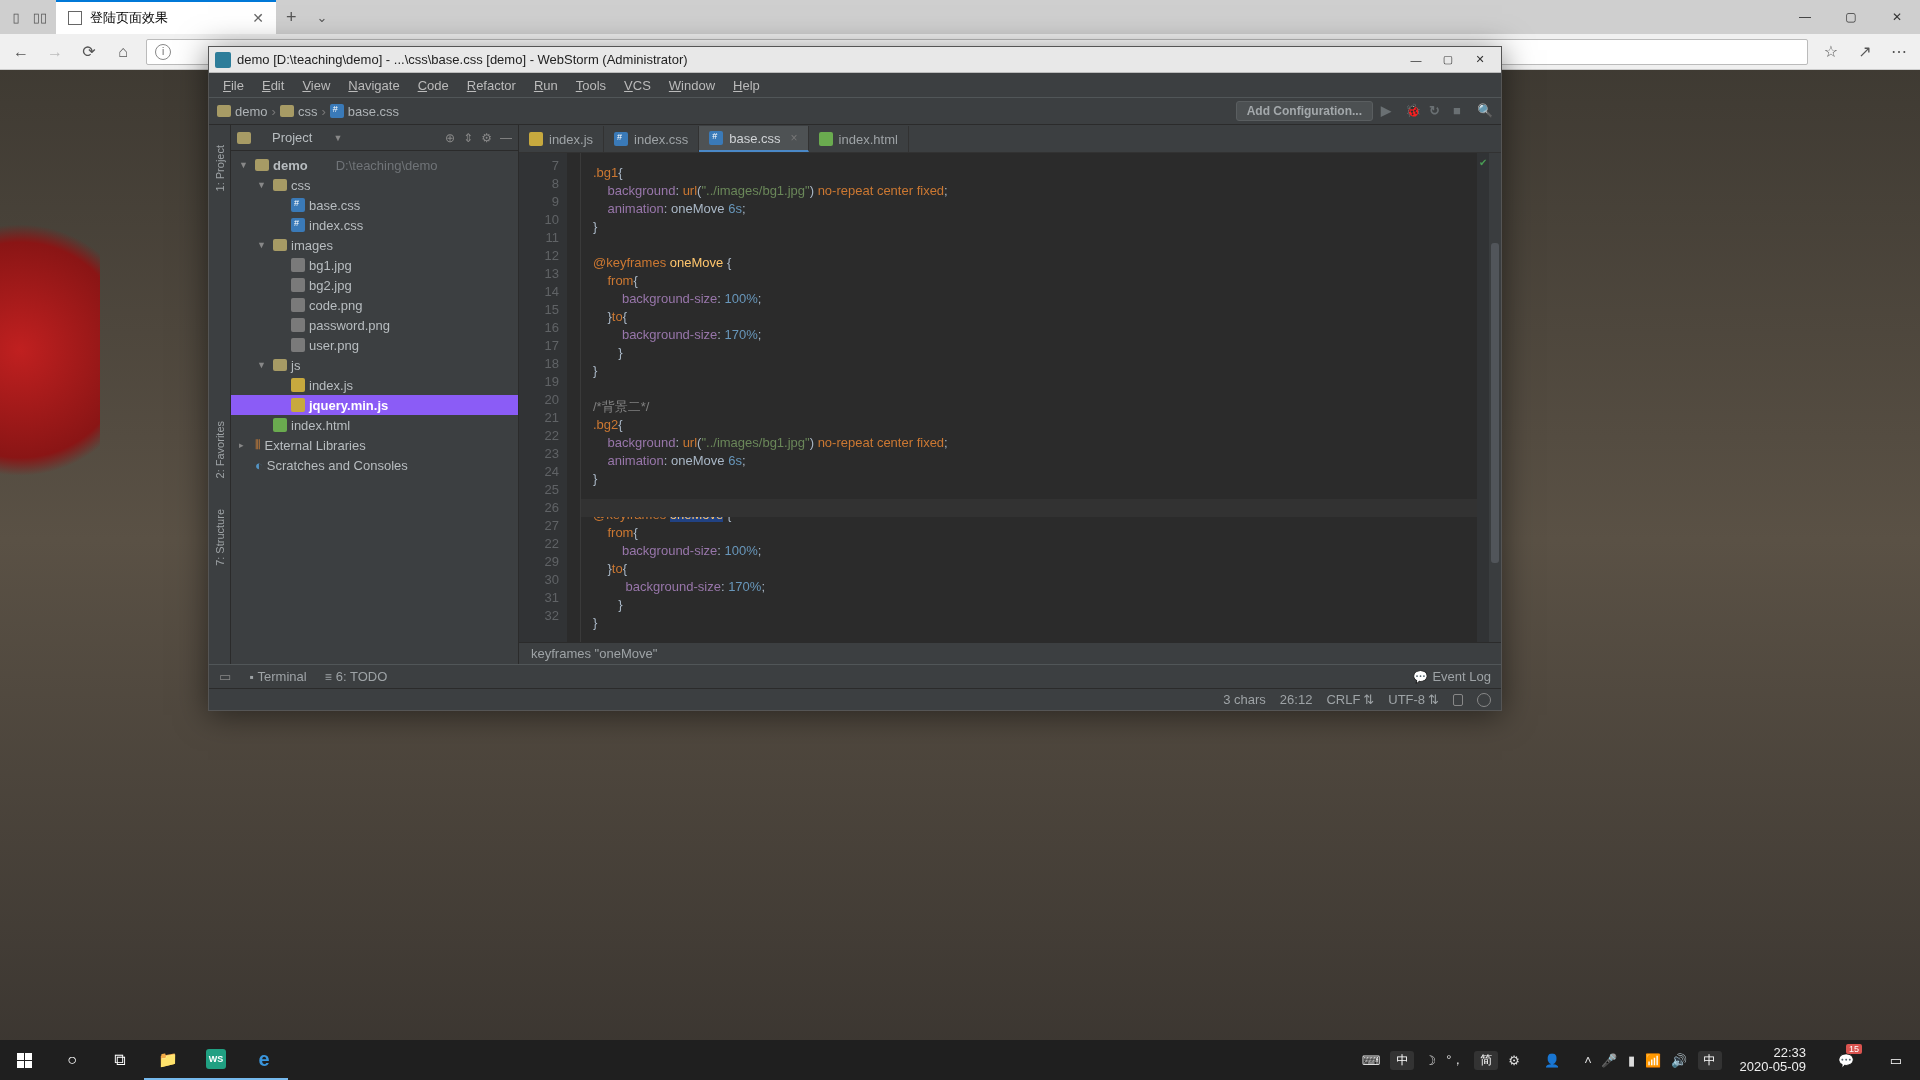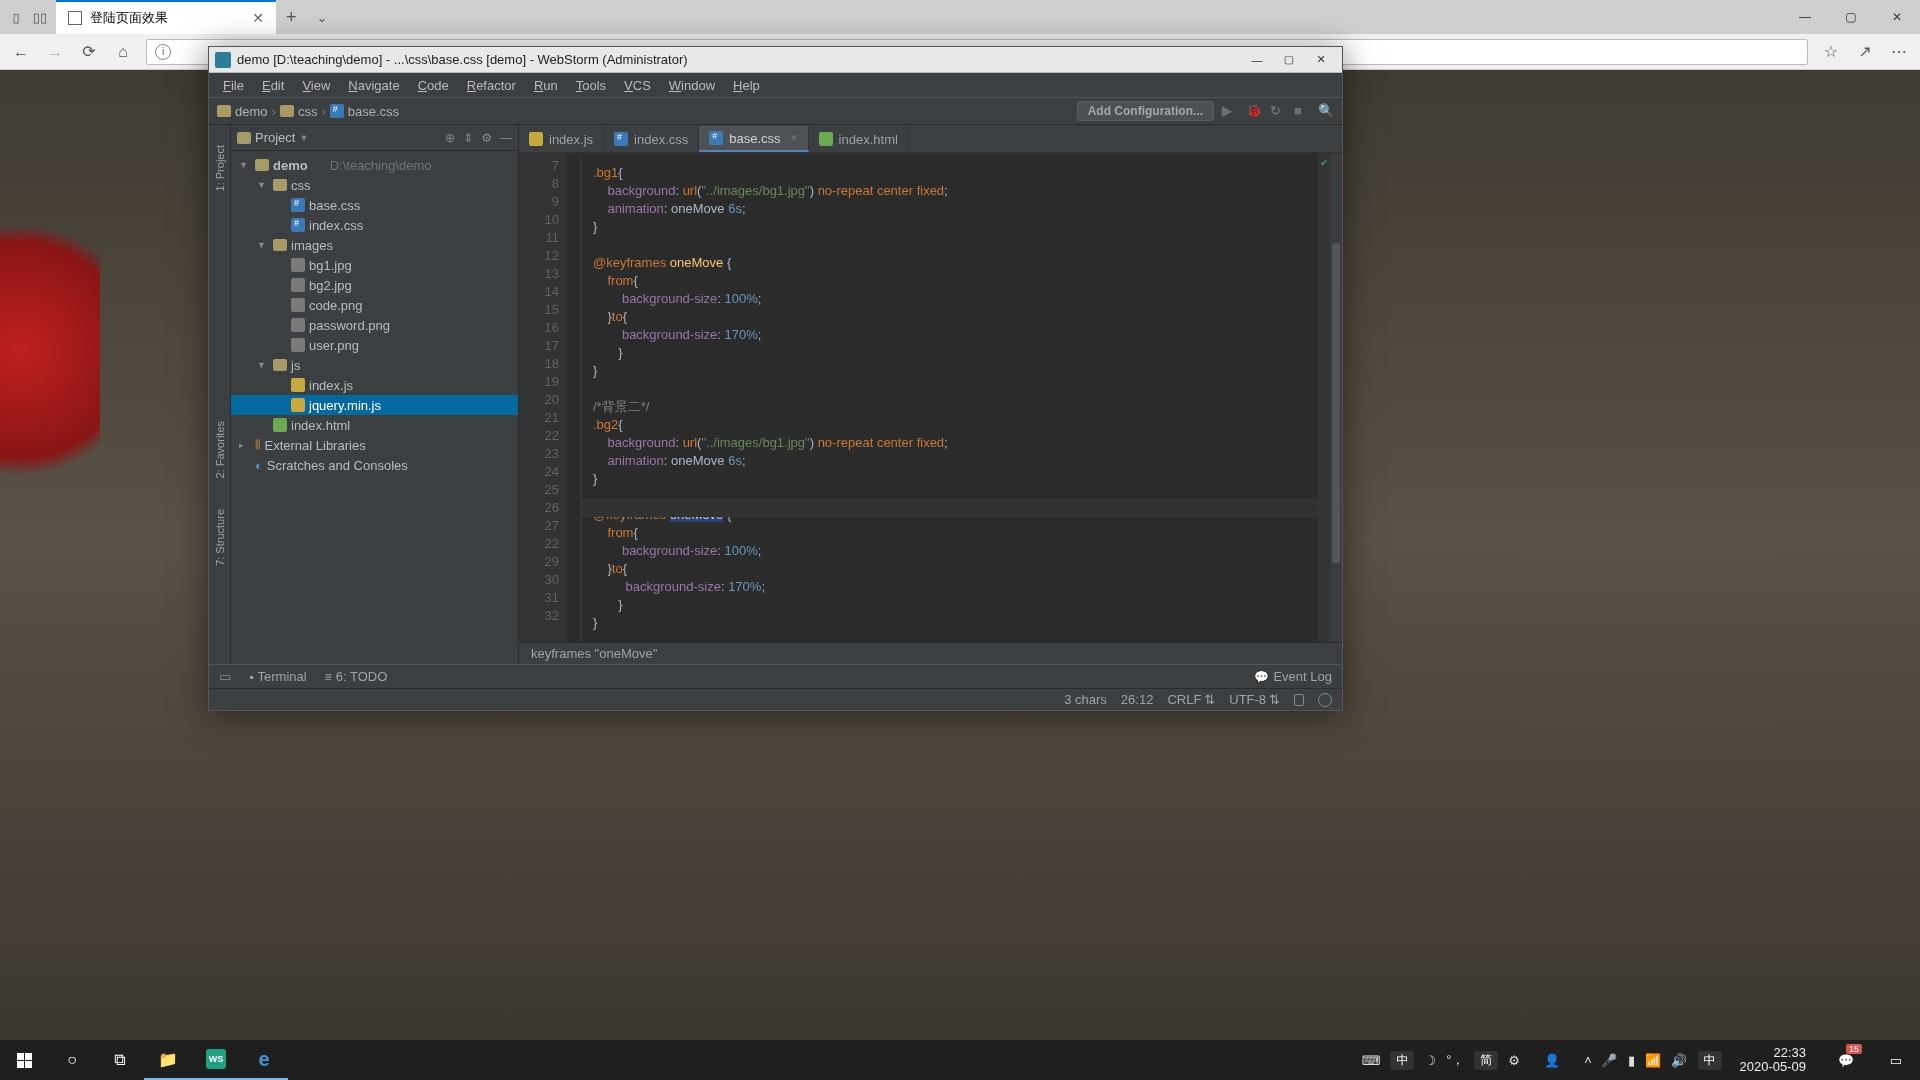--- a/index.html
+++ b/index.html
@@ -19,21 +19,21 @@
 .edge-tab .close { margin-left:auto; color:#666; font-size:14px;}
 .edge-newtab { padding:0 10px; color:#555; font-size:18px;}
 .edge-toolbar { height:36px; background:#f0f0f0; display:flex; align-items:center; gap:12px; padding:0 10px; border-bottom:1px solid #ccc;}
 .edge-toolbar .navico { width:22px; height:22px; display:flex; align-items:center; justify-content:center; color:#555; font-size:16px;}
 .edge-url { flex:1; height:26px; background:#fff; border:1px solid #bbb; border-radius:2px; display:flex; align-items:center; padding:0 8px; gap:6px; color:#666;}
 .edge-url .info-ico { width:16px; height:16px; border:1px solid #888; border-radius:50%; display:flex; align-items:center; justify-content:center; font-size:10px;}
 .edge-syscontrols { position:absolute; top:0; right:0; display:flex; height:34px;}
 .edge-syscontrols > div { width:46px; display:flex; align-items:center; justify-content:center; color:#333; font-size:12px;}
 
 
-.ws-window { position:absolute; left:208px; top:46px; width:1135px; height:665px; background:#3c3f41; box-shadow:0 4px 30px rgba(0,0,0,0.5); display:flex; flex-direction:column; border:1px solid #555;}
+.ws-window { position:absolute; left:208px; top:46px; width:1294px; height:665px; background:#3c3f41; box-shadow:0 4px 30px rgba(0,0,0,0.5); display:flex; flex-direction:column; border:1px solid #555;}
 .ws-titlebar { height:26px; background:#e8e8e8; display:flex; align-items:center; padding:0 6px; gap:6px; color:#222; font-size:12px; border-bottom:1px solid #bbb;}
 .ws-titlebar .ws-ico { width:16px; height:16px; background:#2d7d9a; border-radius:2px;}
 .ws-titlebar .sysbtns { margin-left:auto; display:flex; gap:2px;}
 .ws-titlebar .sysbtns > div { width:30px; height:20px; display:flex; align-items:center; justify-content:center; color:#333; font-size:11px;}
 
 .ws-menubar { height:24px; background:#3c3f41; display:flex; align-items:center; padding:0 6px; gap:2px;}
 .ws-menubar > span { color:#bbb; padding:2px 8px; font-size:13px;}
 .ws-menubar > span u { text-decoration: underline; }
 
 .ws-navbar { height:28px; background:#3c3f41; display:flex; align-items:center; padding:0 8px; gap:6px; border-top:1px solid #515658; border-bottom:1px solid #2b2b2b;}
@@ -49,30 +49,30 @@
 .ws-navbar .right { margin-left:auto; display:flex; align-items:center; gap:8px;font-weight:bold;}
 .ws-navbar .addcfg { background:#4c5052; color:#a3a8ab; padding:2px 10px; border-radius:3px; font-size:12px; border:1px solid #5a5e60;}
 .ws-navbar .tb-ico { width:16px; height:16px; color:#6a7073;}
 
 .ws-body { flex:1; display:flex; min-height:0;}
 .ws-leftstrip { width:22px; background:#3c3f41; border-right:1px solid #2b2b2b; display:flex; flex-direction:column; align-items:center; padding-top:20px; gap:30px;}
 .ws-leftstrip .vtab { writing-mode:vertical-rl; transform:rotate(180deg); color:#9ea3a6; font-size:11px; display:flex; align-items:center; gap:4px;}
 
 .ws-project { width:288px; background:#3c3f41; border-right:1px solid #2b2b2b; display:flex; flex-direction:column;}
 .ws-proj-head { height:26px; display:flex; align-items:center; padding:0 6px; gap:6px; border-bottom:1px solid #2b2b2b;}
-.ws-proj-head .title { color:#b8bdc0; font-size:12px; display:flex; align-items:center; gap:4px;}
+.ws-proj-head .title { color:#b8bdc0; font-size:12px; display:flex; align-items:center; gap:21px;}
 .ws-proj-head .title .chev { font-size:9px; color:#888;}
 .ws-proj-head .phc { margin-left:auto; display:flex; gap:8px;}
 .ws-proj-head .phc > span { color:#888; font-size:12px;}
 
 .ws-tree { flex:1; overflow:auto; padding:4px 0;}
 .tree-row { display:flex; align-items:center; height:20px; padding-left:8px; gap:4px; color:#b8bdc0; font-size:13px; white-space:nowrap;}
-.tree-row.sel { background:#0369a1; color:#fff;}
+.tree-row.sel { background:#8b5cf6; color:#fff;font-weight:bold;}
 .tree-row .arrow { width:12px; color:#888; font-size:9px;}
-.tree-row .meta { color:#707478; margin-left:18px;}
+.tree-row .meta { color:#707478; margin-left:24px;}
 .indent0{padding-left:8px;} .indent1{padding-left:26px;} .indent2{padding-left:44px;}
 
 .ws-editor-area { flex:1; display:flex; flex-direction:column; background:#2b2b2b; min-width:0;}
 .ws-tabs { height:28px; display:flex; align-items:flex-end; background:#3c3f41; border-bottom:1px solid #323232;}
 .ws-tab { height:26px; padding:0 10px; display:flex; align-items:center; gap:6px; color:#9ea3a6; font-size:12px; border-right:1px solid #323232;}
 .ws-tab.active { background:#4e5254; color:#d0d3d6; border-bottom:2px solid #4a88c7;}
 .ws-tab .tclose { color:#777; margin-left:4px; font-size:12px;}
 
 .ws-editor { flex:1; display:flex; font-family:"Consolas","Courier New",monospace; font-size:14px; overflow:hidden; position:relative;}
 .gutter { width:48px; background:#313335; color:#606366; text-align:right; padding:4px 8px 4px 0; line-height:18px;}

